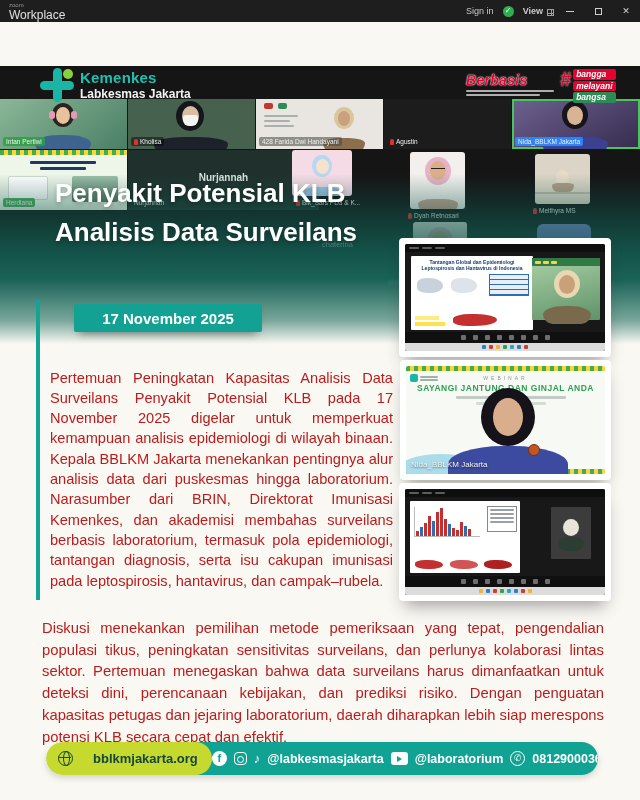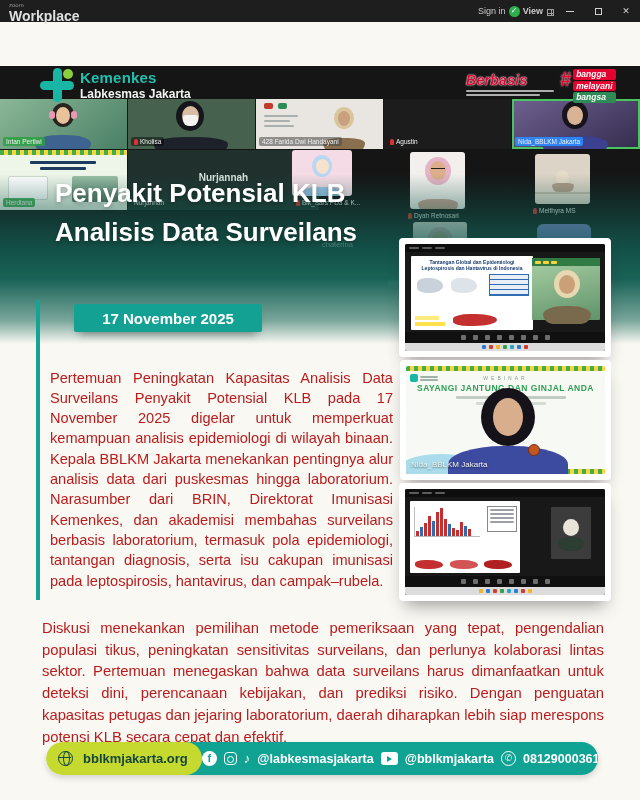--- a/index.html
+++ b/index.html
@@ -3,22 +3,22 @@
 <meta charset="utf-8">
 <style>
   html,body{margin:0;padding:0;background:#000;}
   *{box-sizing:border-box;font-family:"Liberation Sans","DejaVu Sans",sans-serif;}
   .canvas{position:relative;width:640px;height:800px;overflow:hidden;background:#faf8f3;}
 
   
   .titlebar{position:absolute;top:0;left:0;width:640px;height:22px;background:#1e1e1e;z-index:50;}
   .appname{position:absolute;left:9px;top:2px;color:#cfcfcf;line-height:1.1;}
   .appname .a1{display:block;font-size:6px;color:#9a9a9a;}
-  .appname .a2{display:block;font-size:14px;font-weight:bold;color:#e0e0e0;}
-  .tb-right{position:absolute;right:86px;top:0;height:22px;display:flex;align-items:center;gap:3px;color:#c9c9c9;font-size:9px;}
+  .appname .a2{display:block;font-size:12px;font-weight:normal;color:#e0e0e0;}
+  .tb-right{position:absolute;right:86px;top:0;height:22px;display:flex;align-items:center;gap:9px;color:#c9c9c9;font-size:9px;}
   .shield{width:11px;height:11px;border-radius:50%;background:#2fae4e;color:#fff;font-size:8px;display:flex;align-items:center;justify-content:center;line-height:1;}
   .viewbtn{display:flex;align-items:flex-end;gap:4px;font-weight:bold;}
   .grid-ic{width:7px;height:7px;border:1px solid #9f9f9f;position:relative;display:inline-block;}
   .grid-ic::before{content:"";position:absolute;left:3px;top:0;bottom:0;width:1px;background:#9f9f9f;}
   .grid-ic::after{content:"";position:absolute;top:3px;left:0;right:0;height:1px;background:#9f9f9f;}
   .winbtns{position:absolute;right:0;top:0;height:22px;display:flex;align-items:center;}
   .winbtn{width:28px;height:22px;display:flex;align-items:center;justify-content:center;color:#cfcfcf;font-size:9px;}
   .min-ic{width:8px;height:1px;background:#cfcfcf;display:inline-block;}
   .res-ic{width:7px;height:7px;border:1px solid #cfcfcf;display:inline-block;}
 
@@ -189,21 +189,21 @@
   .s3box{position:absolute;right:3px;top:5px;width:30px;height:26px;border:1px solid #888;padding:2px;display:flex;flex-direction:column;gap:2px;}
   .s3box i{display:block;height:2px;background:#9aa0a6;border-radius:1px;}
   .minimap{position:absolute;bottom:4px;border-radius:40% 60% 50% 50%;background:#c43030;height:9px;filter:blur(.4px);}
   .mm1{left:5px;width:28px;} .mm2{left:40px;width:28px;background:#d35454;} .mm3{left:74px;width:28px;background:#b02020;}
   .vtile3{position:absolute;right:14px;top:18px;width:40px;height:52px;background:#3c3c3c;border-radius:1px;}
   .vtile3 .person::before{width:16px;height:17px;left:12px;top:12px;background:#e8e4da;}
   .vtile3 .person::after{width:26px;height:14px;left:7px;bottom:8px;background:#2c3e34;}
 
   
   .footer{position:absolute;left:46px;top:720px;width:552px;height:33px;display:flex;z-index:7;border-radius:17px;overflow:hidden;box-shadow:0 3px 6px rgba(0,0,0,.15);}
-  .f-left{background:#c6d92f;display:flex;align-items:center;gap:10px;padding:0 14px 0 12px;border-radius:17px;z-index:2;}
+  .f-left{background:#c6d92f;display:flex;align-items:center;gap:20px;padding:0 14px 0 12px;border-radius:17px;z-index:2;}
   .f-left span{font-size:13px;font-weight:bold;color:#14463a;white-space:nowrap;}
   .f-right{flex:1;background:#10a394;display:flex;align-items:center;gap:7px;padding:0 14px 0 16px;margin-left:-16px;color:#fff;}
   .f-right .handle{font-size:12.5px;font-weight:bold;color:#fff;white-space:nowrap;}
   .icon-globe{width:15px;height:15px;border:1.7px solid #14463a;border-radius:50%;position:relative;flex:0 0 auto;}
   .icon-globe::before{content:"";position:absolute;left:4px;top:-1px;width:5px;height:13px;border:1.2px solid #14463a;border-radius:50%;}
   .icon-globe::after{content:"";position:absolute;left:-1px;top:5px;width:13px;height:0;border-top:1.2px solid #14463a;}
   .icon-fb{width:15px;height:15px;border-radius:50%;background:#fff;color:#10a394;font-weight:bold;font-size:11px;display:flex;align-items:center;justify-content:center;line-height:1;}
   .icon-ig{width:13px;height:13px;border:1.7px solid #fff;border-radius:4px;position:relative;}
   .icon-ig::before{content:"";position:absolute;left:2.5px;top:2.5px;width:5px;height:5px;border:1.4px solid #fff;border-radius:50%;}
   .icon-tt{font-size:13px;font-weight:bold;color:#fff;line-height:1;}
@@ -521,20 +521,20 @@
       <div class="f-left">
         <span class="icon-globe"></span>
         <span>bblkmjakarta.org</span>
       </div>
       <div class="f-right">
         <span class="icon-fb">f</span>
         <span class="icon-ig"></span>
         <span class="icon-tt">♪</span>
         <span class="handle">@labkesmasjakarta</span>
         <span class="icon-yt"></span>
-        <span class="handle">@bblkmjakarta</span>
+        <span class="handle">@laboratorium</span>
         <span class="icon-wa">✆</span>
         <span class="handle">081290003610</span>
       </div>
     </div>
 
   </div>
 </div>
 
 </body></html>

